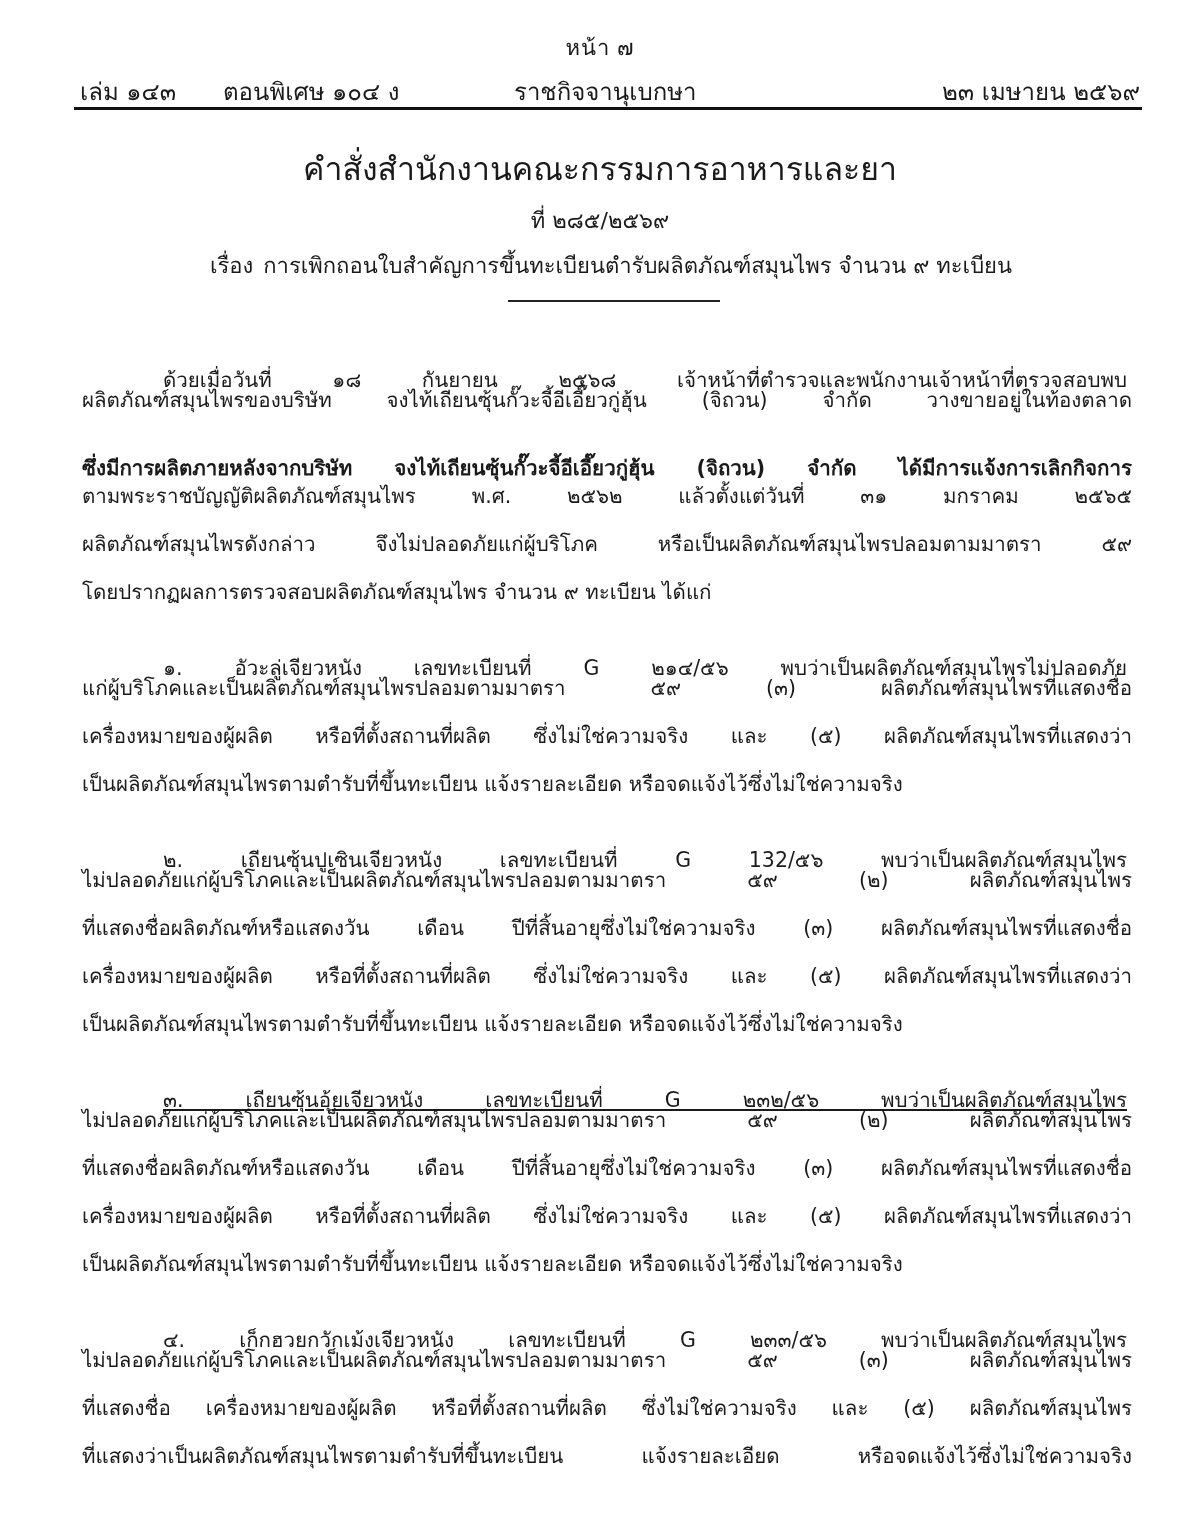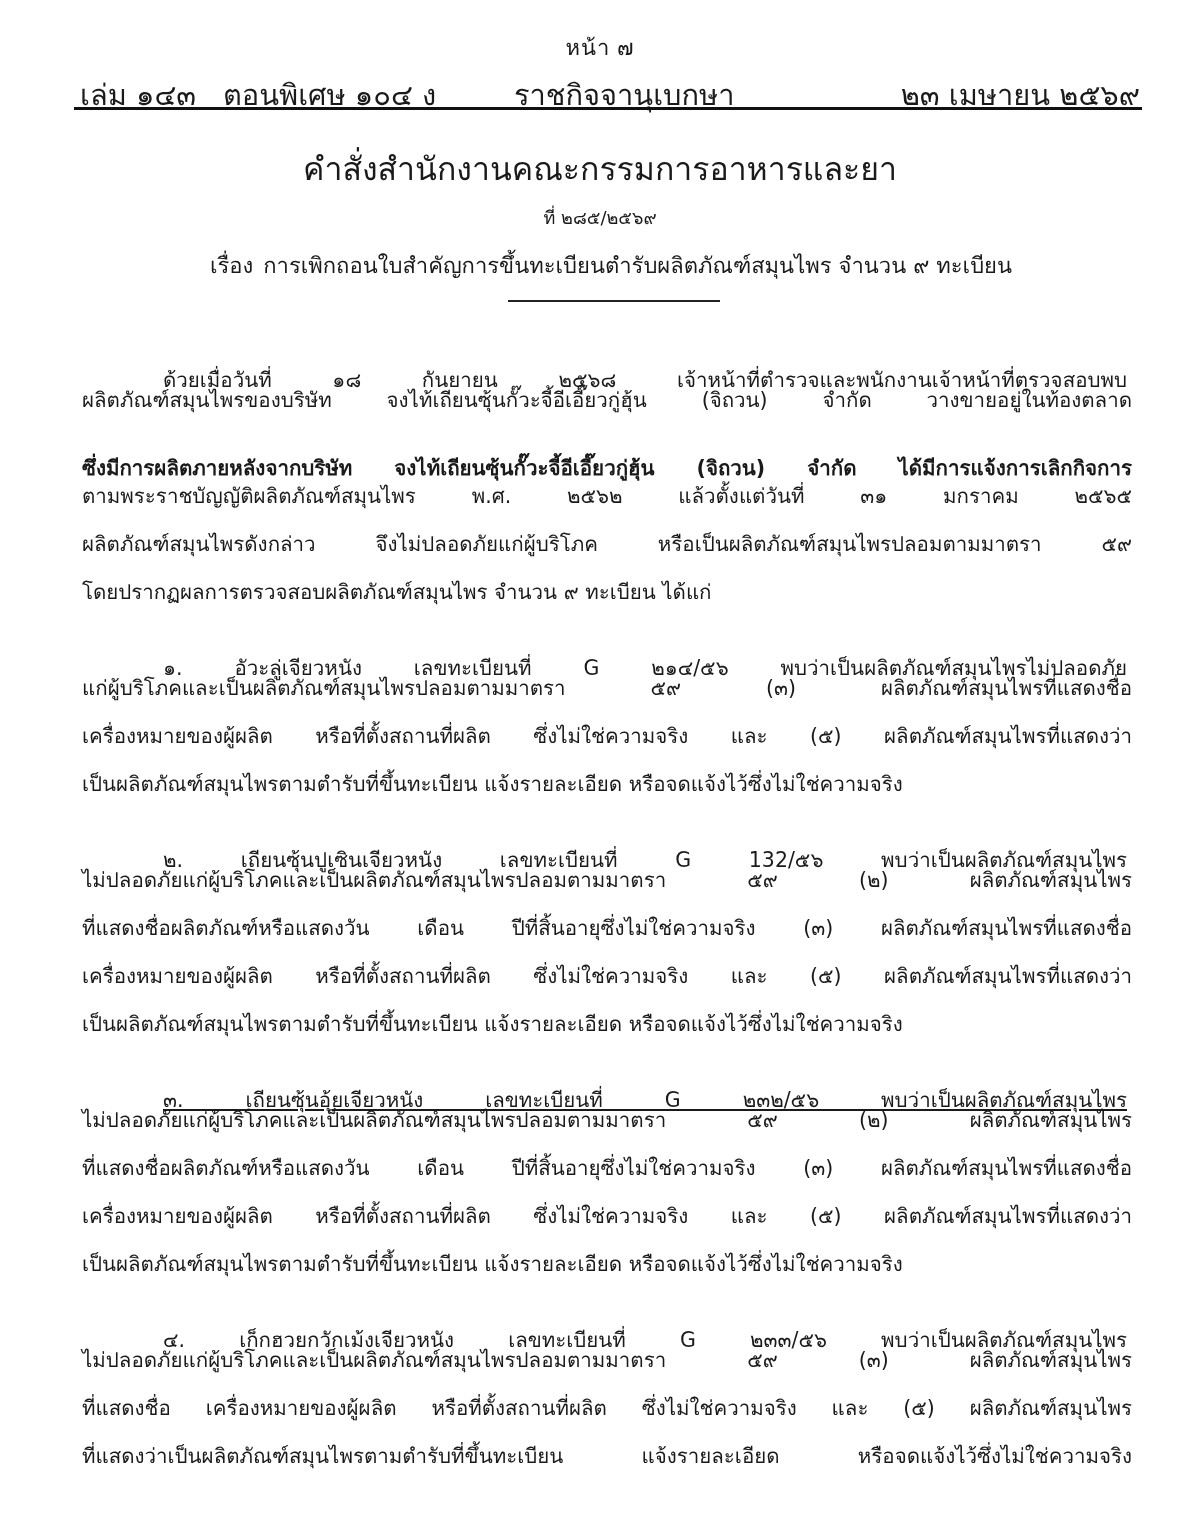--- a/index.html
+++ b/index.html
@@ -7,33 +7,33 @@
     width: 1200px; height: 1518px; position: relative; overflow: hidden;
     font-family: "DejaVu Sans", "Liberation Sans", sans-serif;
     color: #1a1a1a;
   }
   .page-num {
     position: absolute; top: 30px; left: 0; width: 1200px; text-align: center;
     font-size: 22px; letter-spacing: 1px; font-family: Liberation Serif, serif;
   }
   .header-row {
     position: absolute; top: 72px; left: 80px; width: 1060px; height: 32px;
-    font-size: 29px;
+    font-size: 24px;
   }
   .header-row span { position: absolute; top: 0; white-space: nowrap; }
   .rule-thick {
     position: absolute; top: 107px; left: 74px; width: 1068px; height: 3px; background: #111;
   }
   .title {
     position: absolute; top: 143px; left: 0; width: 1200px; text-align: center;
     font-size: 32px;
   }
   .order-no {
     position: absolute; top: 203px; left: 0; width: 1200px; text-align: center;
-    font-size: 18px;
+    font-size: 22px;
   }
   .subject {
     position: absolute; top: 248px; left: 0; width: 1200px; text-align: center;
     font-size: 22px; white-space: nowrap; padding-left: 16px;
   }
   .subject span { margin-right: 10px; }
   .rule-short {
     position: absolute; top: 300px; left: 508px; width: 212px; height: 1.5px; background: #222;
   }
   .line {

